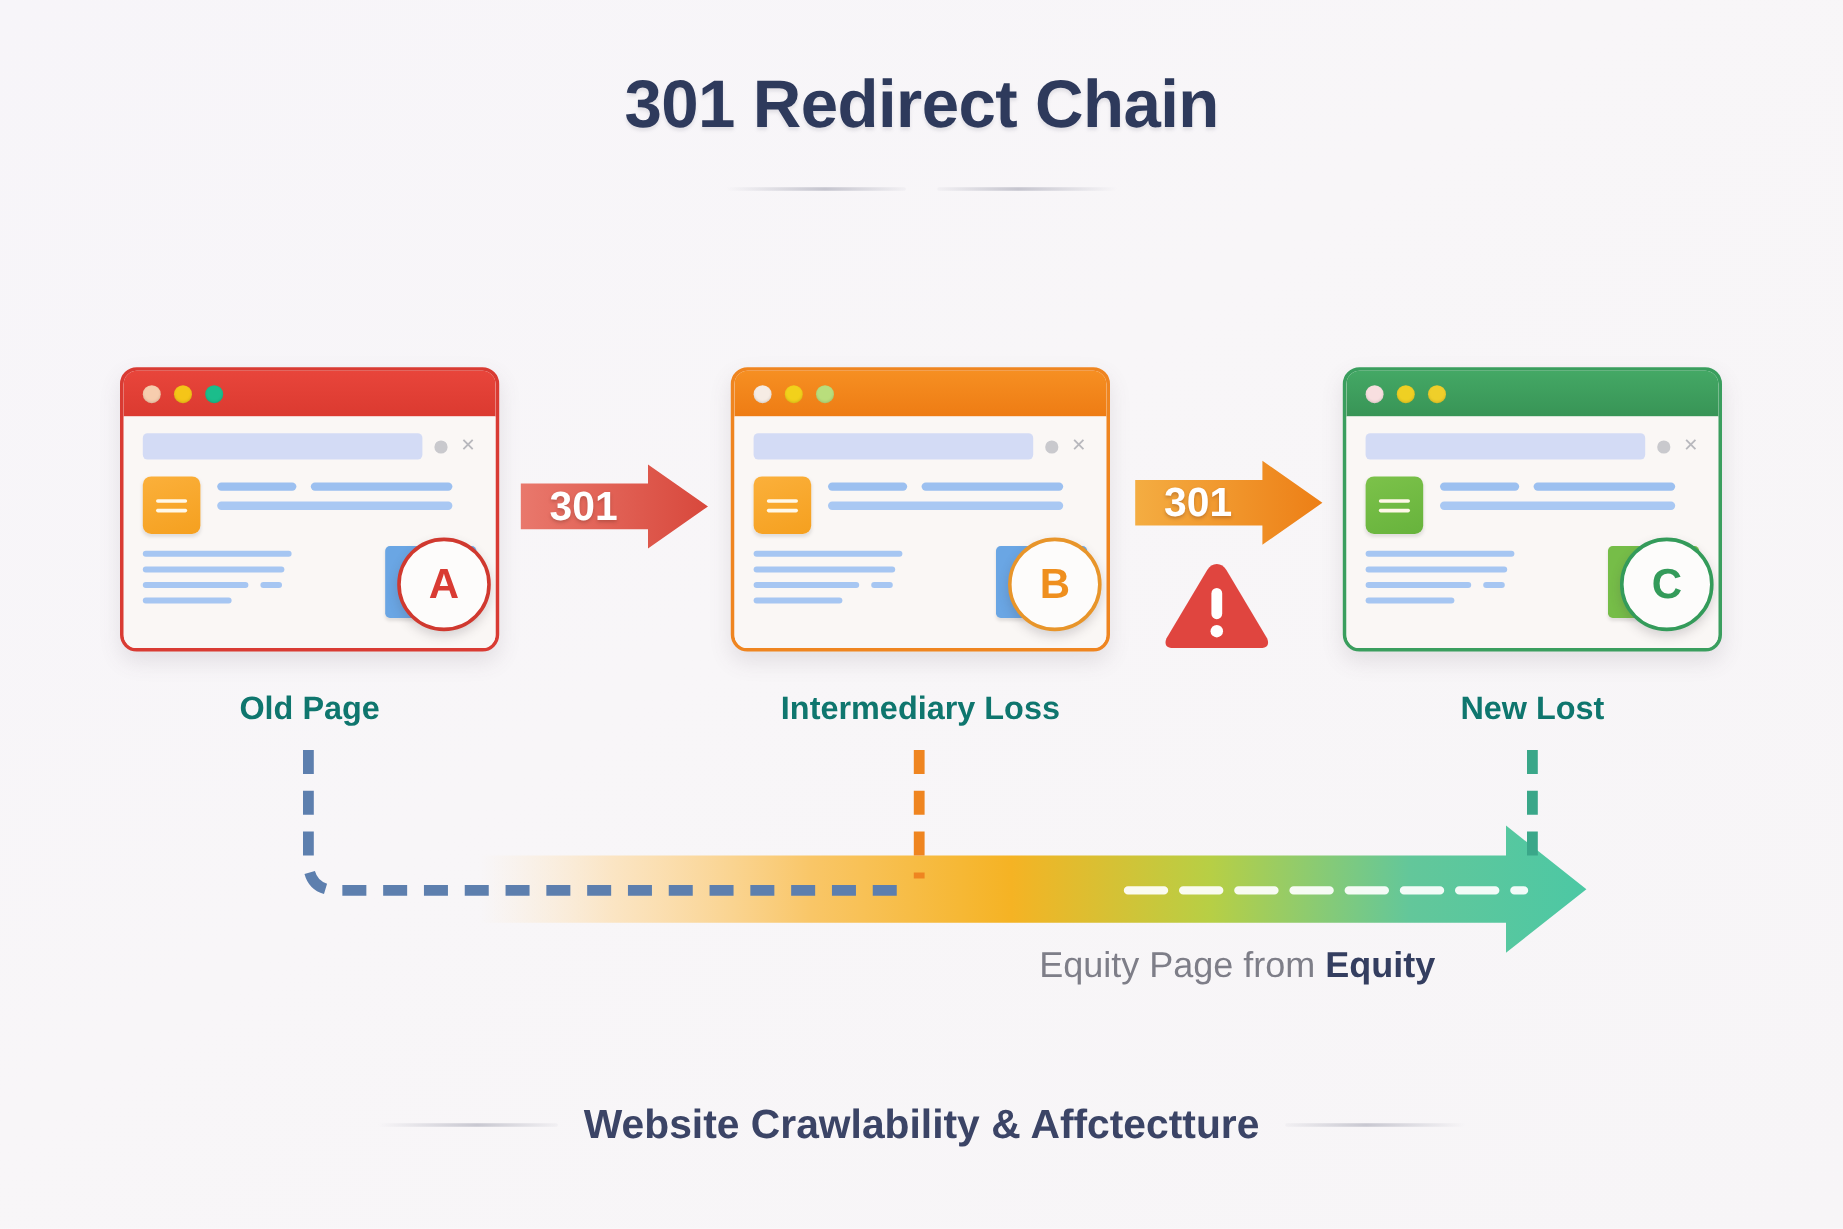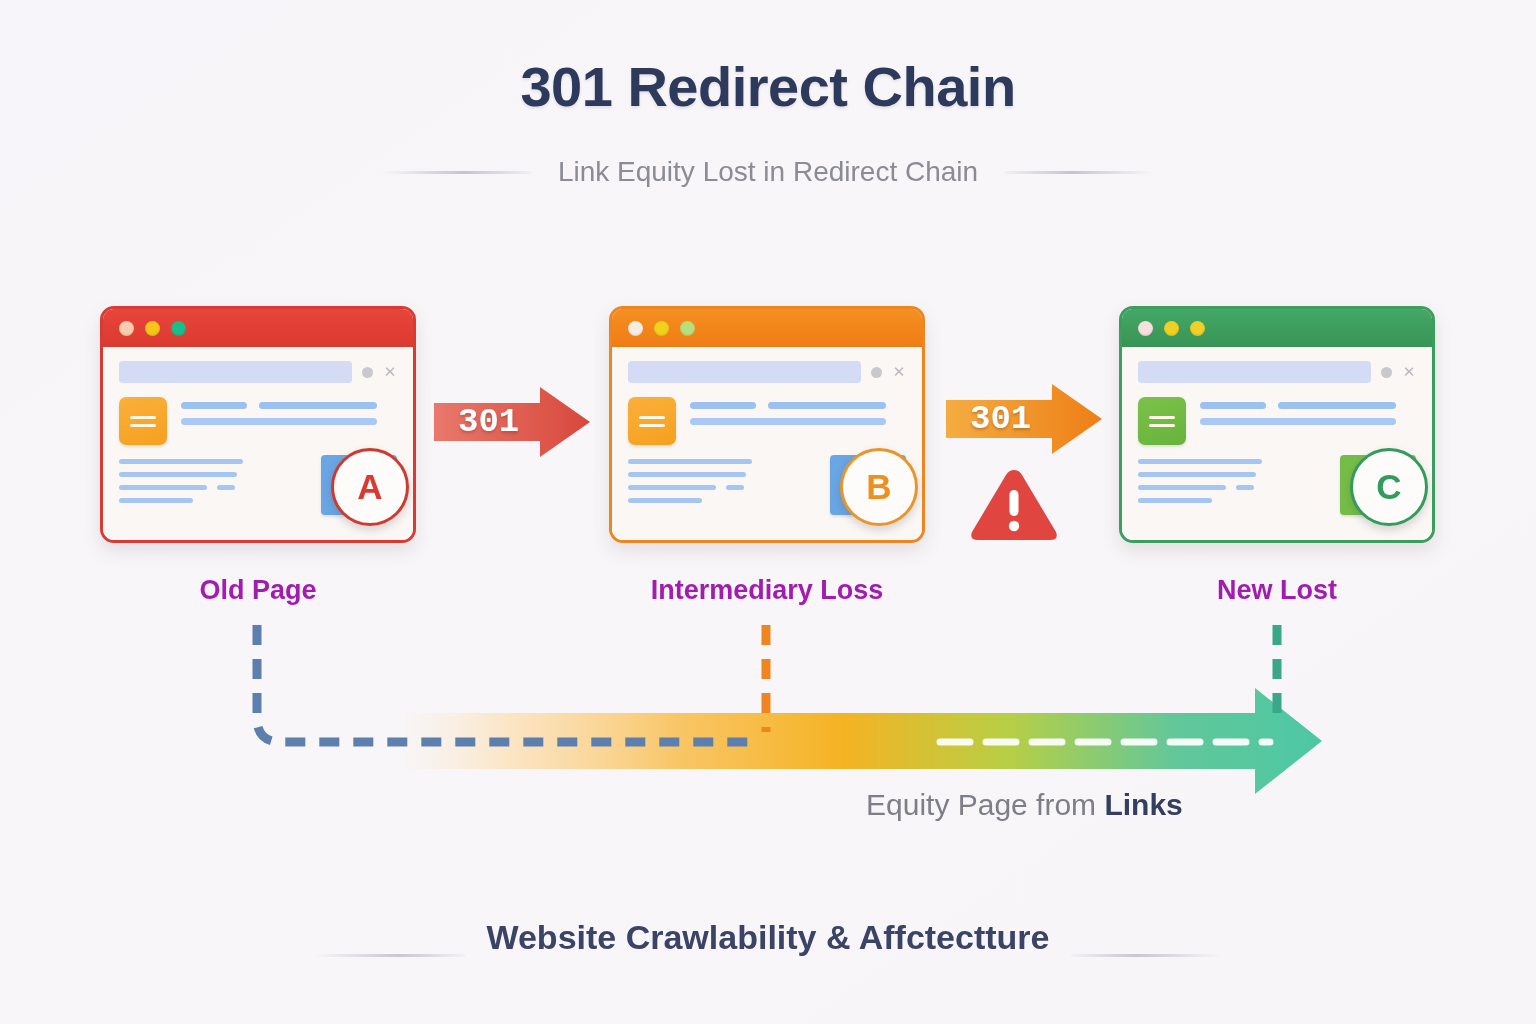--- a/index.html
+++ b/index.html
@@ -169,40 +169,39 @@
     width: 160px; height: 74px;
   }
   .arrow301 .lbl {
     position: absolute;
     inset: 0;
     display: flex; align-items: center;
     padding-left: 26px;
     font-size: 34px; font-weight: bold; color: #ffffff;
     text-shadow: 0 2px 3px rgba(90,40,30,0.30);
     box-sizing: border-box;
-    font-family: Liberation Mono, monospace;
   }
   .arrow301 svg { position: absolute; inset: 0; }
   .a1 { left: 432px; top: 385px; }
   .a2 { left: 944px; top: 382px; }
 
   
   .warning {
     position: absolute;
     left: 968px; top: 466px;
     width: 92px; height: 78px;
   }
 
   
   .pglabel {
     position: absolute;
     top: 575px;
     font-size: 27px;
     font-weight: bold;
-    color: #a21caf;
+    color: #0f766e;
     text-align: center;
     width: 316px;
   }
   .pglabel.p1 { left: 100px; }
   .pglabel.p2 { left: 609px; }
   .pglabel.p3 { left: 1119px; }
 
   
   #flow { position: absolute; left: 0; top: 600px; width: 1536px; height: 230px; }
 
@@ -213,42 +212,41 @@
     color: #7e7e88;
     white-space: nowrap;
   }
   .equity-caption b { color: #343e60; }
 
   
   .footer-row {
     position: absolute;
     top: 918px;
     left: 0; width: 100%;
-    display: flex; align-items: flex-end; justify-content: center; gap: 21px;
+    display: flex; align-items: center; justify-content: center; gap: 21px;
   }
   .foot-rule {
     width: 150px; height: 3px; border-radius: 2px;
     background: linear-gradient(90deg, rgba(190,190,200,0) 0%, rgba(180,180,192,0.7) 55%, rgba(190,190,200,0.1) 100%);
   }
   .foot-rule.right {
     background: linear-gradient(270deg, rgba(190,190,200,0) 0%, rgba(180,180,192,0.7) 55%, rgba(190,190,200,0.1) 100%);
   }
   .footer-text {
     font-size: 34px; font-weight: bold; color: #3b4466; white-space: nowrap;
   }
 </style>
 </head>
 <body>
 
 <div id="stage">
 
   <div class="title">301 Redirect Chain</div>
   <div class="subtitle-row">
     <div class="sub-rule"></div>
-    <div class="subtitle">Link Equity Lost in Redirect Chain</div>
     <div class="sub-rule right"></div>
   </div>
 
   <div class="card c1">
     <div class="titlebar">
       <span class="dot" style="background:#f7cdae"></span>
       <span class="dot" style="background:#f5c518"></span>
       <span class="dot" style="background:#1bbd8b"></span>
     </div>
     <div class="cardbody">
@@ -424,21 +422,21 @@
     <path d="M257 25 L257 118 Q257 142 281 142 L760 142" fill="none" stroke="#5d7fae" stroke-width="9" stroke-linecap="butt" stroke-dasharray="20 14"></path>
 
     <path d="M940 142 L1270 142" fill="none" stroke="#ffffff" stroke-width="7" stroke-linecap="round" stroke-dasharray="30 16" opacity="0.92"></path>
 
     <path d="M766 25 L766 132" fill="none" stroke="#ef8520" stroke-width="9" stroke-dasharray="20 14"></path>
 
     <path d="M1277 25 L1277 122" fill="none" stroke="#3aa789" stroke-width="9" stroke-dasharray="20 14"></path>
   </svg>
 
   <div class="equity-caption">
-    <span>Equity Page from </span><b>Links</b>
+    <span>Equity Page from </span><b>Equity</b>
   </div>
 
   <div class="footer-row">
     <div class="foot-rule"></div>
     <div class="footer-text">Website Crawlability &amp; Affctectture</div>
     <div class="foot-rule right"></div>
   </div>
 
 </div>
 

